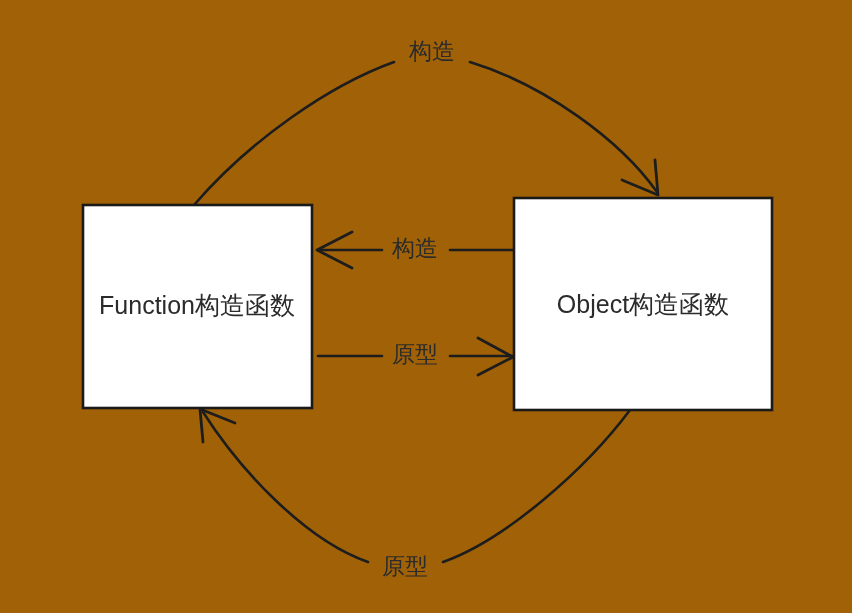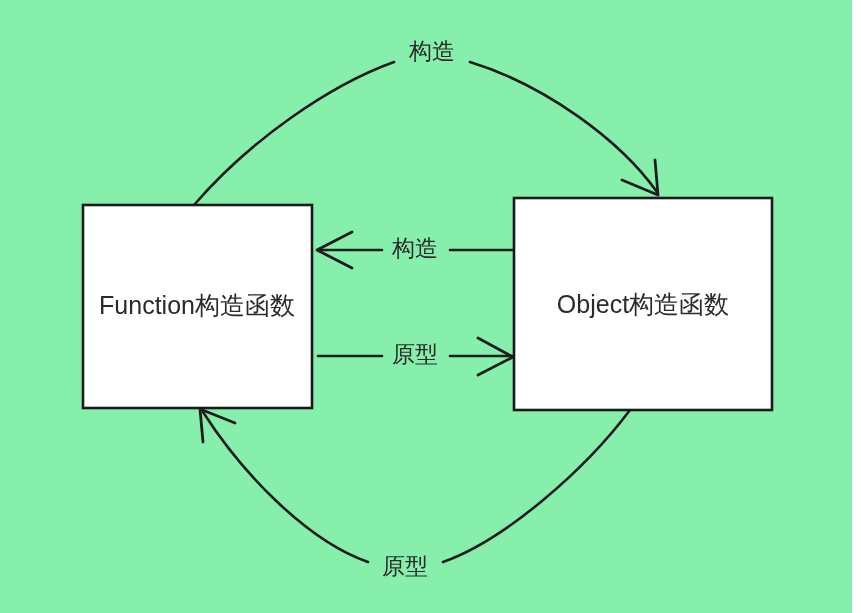--- a/index.html
+++ b/index.html
@@ -10,21 +10,21 @@
   body {
     width: 861px;
     height: 613px;
     overflow: hidden;
     font-family: "Liberation Sans", "DejaVu Sans", sans-serif;
   }
   #diagram-canvas {
     position: relative;
     width: 852px;
     height: 613px;
-    background: #86efac;
+    background: #a16207;
   }
   #diagram-svg {
     position: absolute;
     top: 0;
     left: 0;
     width: 861px;
     height: 613px;
   }
   .node-box {
     fill: #ffffff;

